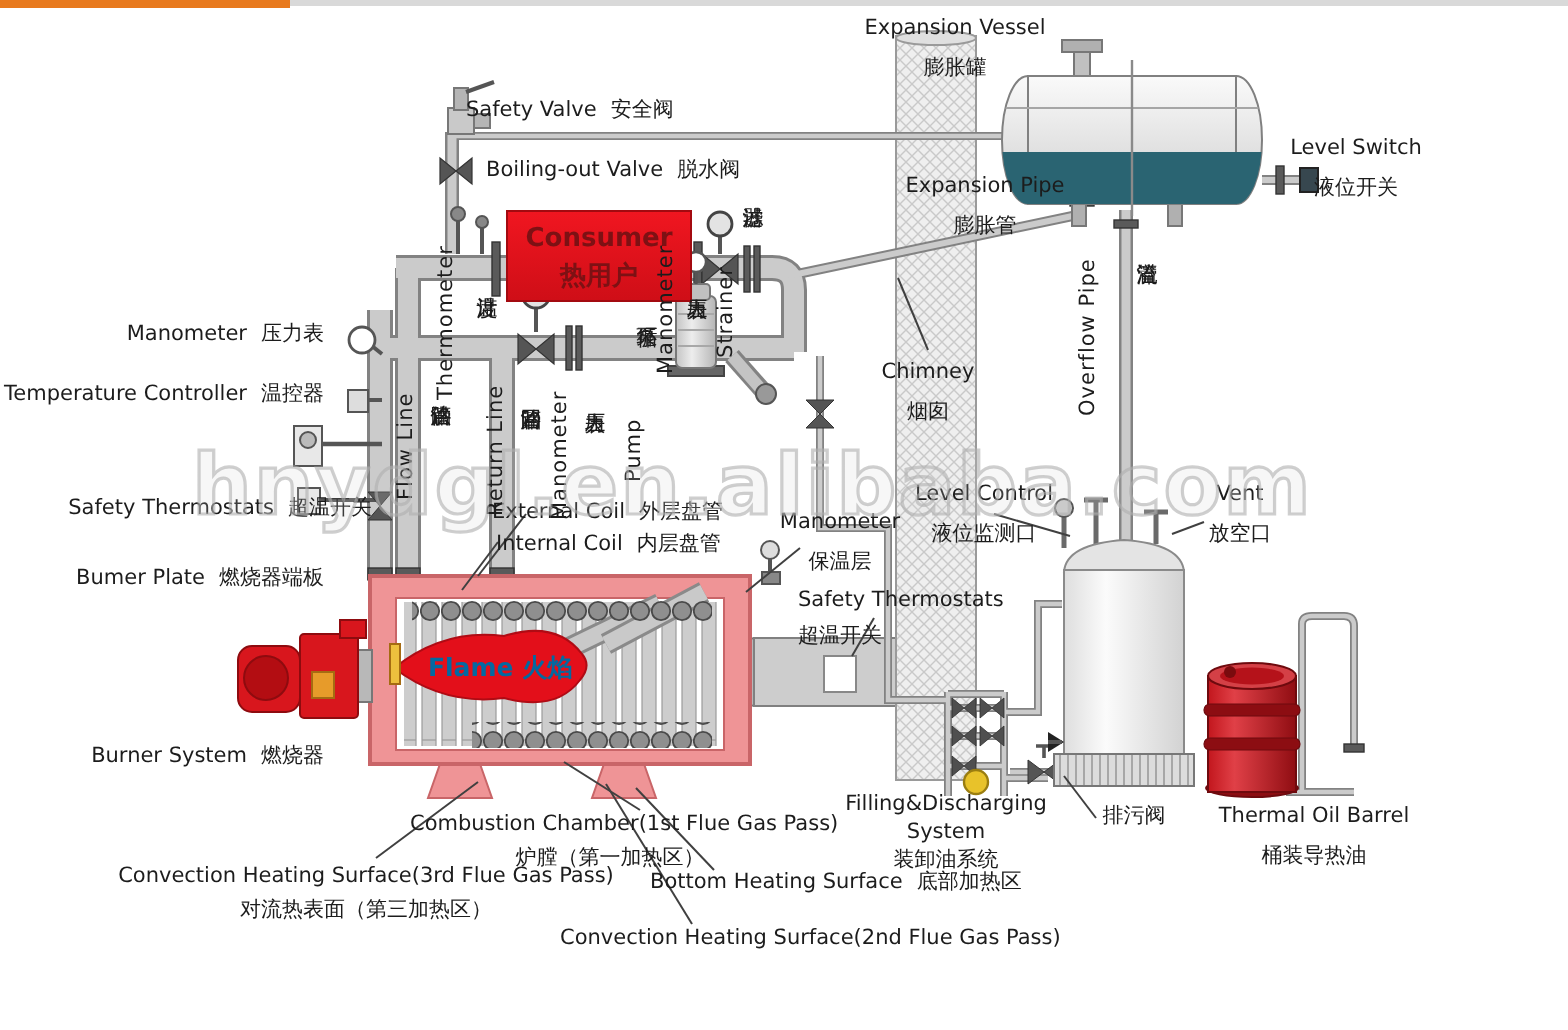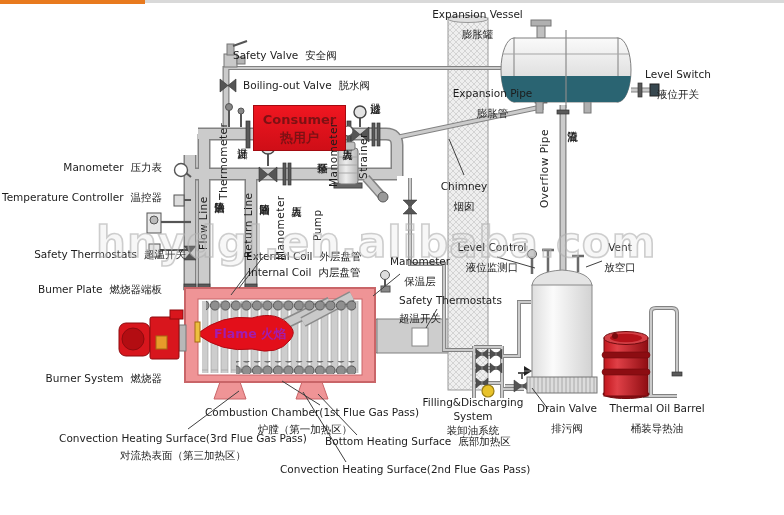--- a/index.html
+++ b/index.html
@@ -16,21 +16,21 @@
   .vlabel{position:absolute;writing-mode:vertical-rl;transform:rotate(180deg);
           font-size:10.5px;letter-spacing:.5px;white-space:nowrap;color:#1c1c1c;}
   .vzh{position:absolute;writing-mode:vertical-rl;text-orientation:upright;
        font-size:10.5px;color:#1c1c1c;white-space:nowrap;}
   .consumer{position:absolute;left:253px;top:105px;width:93px;height:46px;
             background:linear-gradient(#f01620,#cf0e17);border:1px solid #a30a10;
             box-sizing:border-box;text-align:center;color:#7d1114;font-weight:bold;}
   .consumer .l1{font-size:13px;margin-top:6px;}
   .consumer .l2{font-size:13px;margin-top:2px;}
   .flame-text{position:absolute;left:209px;top:326px;width:82px;text-align:center;
-              color:#a21caf;font-weight:bold;font-size:12.5px;white-space:nowrap;}
+              color:#0369a1;font-weight:bold;font-size:12.5px;white-space:nowrap;}
   .wm{position:absolute;left:96px;top:218px;width:600px;font-size:42px;font-weight:bold;
       letter-spacing:1px;color:rgba(210,210,210,0.18);-webkit-text-stroke:1.6px rgba(175,175,175,0.6);
       white-space:nowrap;pointer-events:none;}
   .small-lh div{line-height:15px;}
 </style>
 </head>
 <body>
 
 <div id="canvas">
   <div class="topbar-orange"></div>
@@ -402,21 +402,20 @@
   </div>
   <div class="lbl two center" style="left:280px;top:460px;width:250px;">
     <div style="line-height:18px;">Convection Heating Surface(2nd Flue Gas Pass)</div>
   </div>
   <div class="lbl two center" style="left:408px;top:395px;width:130px;">
     <div style="line-height:14px;">Filling&amp;Discharging</div>
     <div style="line-height:14px;">System</div>
     <div style="line-height:14px;">装卸油系统</div>
   </div>
   <div class="lbl two center" style="left:523px;top:398px;width:88px;">
-    <div>Drain Valve</div>
     <div>排污阀</div>
   </div>
   <div class="lbl two center" style="left:598px;top:398px;width:118px;">
     <div>Thermal Oil  Barrel</div>
     <div>桶装导热油</div>
   </div>
 
   <div class="vlabel" style="left:217px;top:126px;height:74px;">Thermometer</div>
   <div class="vzh" style="left:236px;top:140px;height:48px;">温度计</div>
   <div class="vlabel" style="left:197px;top:194px;height:56px;">Flow Line</div>

